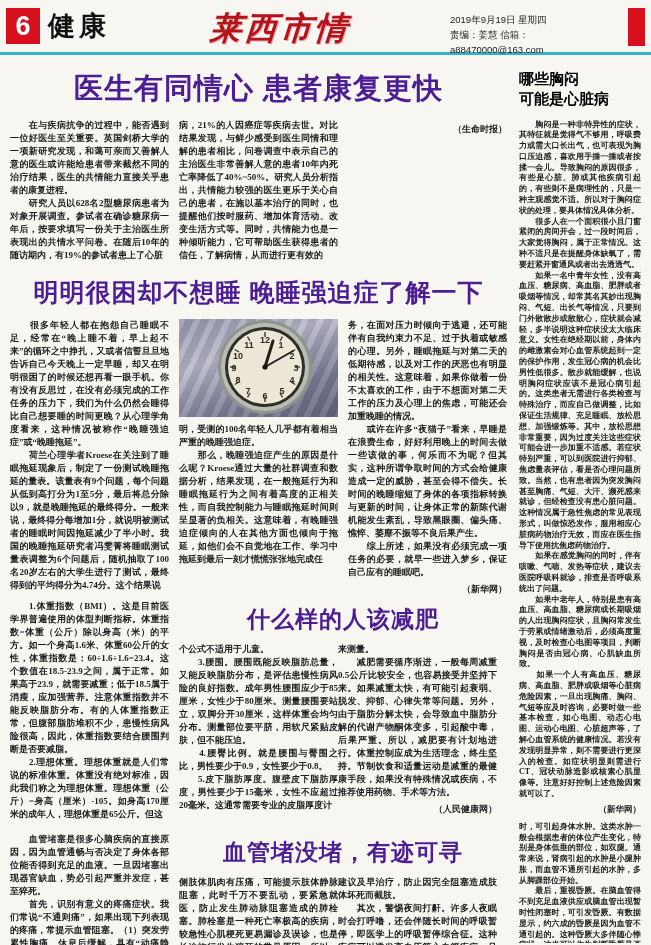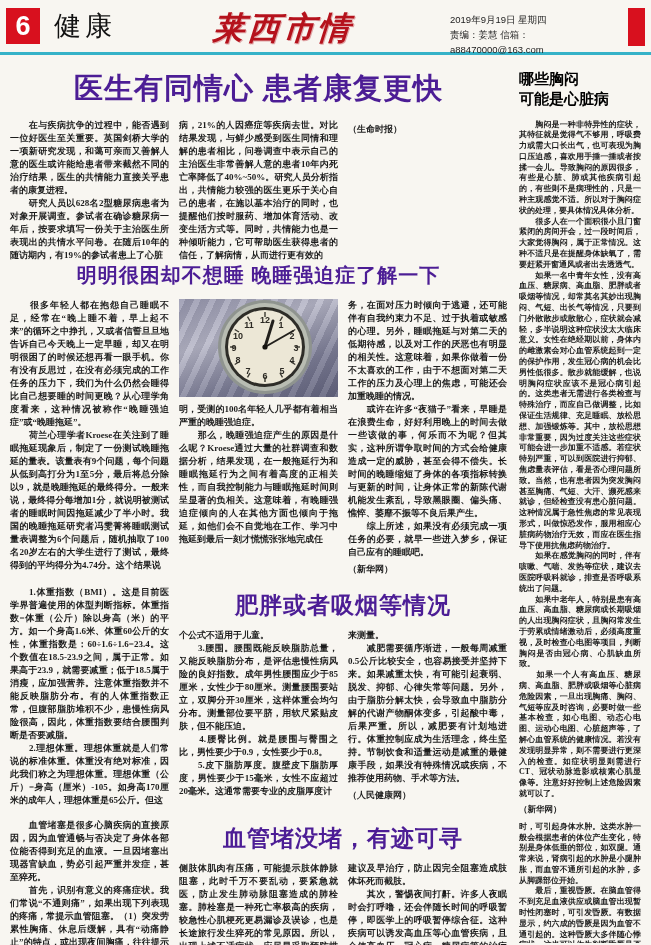--- a/index.html
+++ b/index.html
@@ -10,22 +10,22 @@
     font-family:"Liberation Serif","DejaVu Serif",serif; color:#222;
   }
   
   .hdr { display:flex; align-items:flex-start; padding:8px 6px 0 6px; height:48px; }
   .pagenum {
     width:34px; height:36px; background:#d8101e; color:#fff;
     font-family:"Liberation Sans","DejaVu Sans",sans-serif; font-weight:bold;
     font-size:27px; display:flex; align-items:center; justify-content:center;
   }
   .sectionname {
-    font-family:"Liberation Sans","DejaVu Sans",sans-serif; font-weight:normal;
-    font-size:27px; margin-left:14px; letter-spacing:4px; line-height:36px; color:#111;
+    font-family:"Liberation Sans","DejaVu Sans",sans-serif; font-weight:bold;
+    font-size:27px; margin-left:8px; letter-spacing:4px; line-height:36px; color:#111;
   }
   .masthead {
     flex:1; text-align:center; color:#b5121c; font-weight:bold; font-size:32px;
     font-style:italic; letter-spacing:3px; line-height:40px;
     text-shadow:1px 1px 0 rgba(181,18,28,.35); transform:skewX(-4deg);
   }
   .hdrmeta {
     font-family:"Liberation Sans","DejaVu Sans",sans-serif;
     font-size:9.5px; line-height:1.6; color:#222; margin-top:4px; white-space:pre-line;
     width:170px;
@@ -36,43 +36,43 @@
   
   .content { display:flex; padding:8px 10px 0 10px; gap:12px; }
   .main { width:497px; }
   .sidebar { width:122px; overflow:hidden; height:880px; }
 
   .art-title {
     font-family:"Liberation Sans","DejaVu Sans",sans-serif; font-weight:bold;
     text-align:center; color:#4c1d95; letter-spacing:1px;
   }
   .t1 { font-size:29px; margin:6px 0 10px 0; }
-  .t2 { font-size:20px; margin:0 0 10px 0; }
+  .t2 { font-size:25px; margin:14px 0 10px 0; }
   .t3 { font-size:23px; margin:4px 0 8px 0; }
 
   .cols { display:flex; gap:10px; }
   .col { width:159px; }
   .bodytext {
     font-size:9px; line-height:13px; text-align:justify; white-space:pre-line;
     color:#1d1d1d;
     font-weight:bold;
   }
   .sidebar .bodytext { font-size:8px; line-height:10.8px; }
-  .byline { text-align:left; font-weight:bold; font-size:9px; margin-top:4px; }
+  .byline { text-align:right; font-weight:bold; font-size:9px; margin-top:4px; }
   .sidebar .byline { font-size:8.5px; }
 
   .sb-title {
     font-family:"Liberation Sans","DejaVu Sans",sans-serif; font-weight:bold;
     font-size:15px; line-height:1.35; white-space:pre-line;
     margin:6px 0 10px 0; color:#000;
   }
 
   .split { display:flex; gap:10px; }
   .rightblock { width:328px; }
-  .cols2 { display:flex; gap:10px; }
+  .cols2 { display:flex; }
 
   
   .photo {
     width:159px; height:98px; margin-bottom:6px; position:relative; overflow:hidden;
     background:
       repeating-linear-gradient(115deg, rgba(255,255,255,.10) 0 6px, rgba(40,40,60,.12) 6px 14px),
       linear-gradient(160deg,#9a9ab0 0%, #b9b9c9 35%, #7d7e96 70%, #62637c 100%);
   }
   .photo svg { position:absolute; left:8px; top:-4px; }
 </style>
@@ -157,26 +157,26 @@
           </div>
           <div class="col">
             <div class="bodytext">务，在面对压力时倾向于逃避，还可能伴有自我约束力不足、过于执着或敏感的心理。另外，睡眠拖延与对第二天的低期待感，以及对工作的厌恶也有明显的相关性。这意味着，如果你做着一份不太喜欢的工作，由于不想面对第二天工作的压力及心理上的焦虑，可能还会加重晚睡的情况。
 　　或许在许多“夜猫子”看来，早睡是在浪费生命，好好利用晚上的时间去做一些该做的事，何乐而不为呢？但其实，这种所谓争取时间的方式会给健康造成一定的威胁，甚至会得不偿失。长时间的晚睡缩短了身体的各项指标转换与更新的时间，让身体正常的新陈代谢机能发生紊乱，导致黑眼圈、偏头痛、憔悴、萎靡不振等不良后果产生。
 　　综上所述，如果没有必须完成一项任务的必要，就早一些进入梦乡，保证自己应有的睡眠吧。</div>
             <div class="byline">（新华网）</div>
           </div>
         </div>
       </div>
 
-      <div style="margin-top:10px;">
+      <div style="margin-top:4px;">
         <div class="split">
           <div class="col bodytext">　　1.体重指数（BMI）。这是目前医学界普遍使用的体型判断指标。体重指数=体重（公斤）除以身高（米）的平方。如一个身高1.6米、体重60公斤的女性，体重指数是：60÷1.6÷1.6=23.4。这个数值在18.5-23.9之间，属于正常。如果高于23.9，就需要减重；低于18.5属于消瘦，应加强营养。注意体重指数并不能反映脂肪分布。有的人体重指数正常，但腹部脂肪堆积不少，患慢性病风险很高，因此，体重指数要结合腰围判断是否要减脂。
 　　2.理想体重。理想体重就是人们常说的标准体重。体重没有绝对标准，因此我们称之为理想体重。理想体重（公斤）=身高（厘米）-105。如身高170厘米的成年人，理想体重是65公斤。但这</div>
           <div class="rightblock">
-            <div class="art-title t3">肥胖或者吸烟等情况</div>
+            <div class="art-title t3">什么样的人该减肥</div>
             <div class="cols2">
               <div class="col bodytext">个公式不适用于儿童。
 　　3.腰围。腰围既能反映脂肪总量，又能反映脂肪分布，是评估患慢性病风险的良好指数。成年男性腰围应少于85厘米，女性少于80厘米。测量腰围要站立，双脚分开30厘米，这样体重会均匀分布。测量部位要平脐，用软尺紧贴皮肤，但不能压迫。
 　　4.腰臀比例。就是腰围与臀围之比，男性要少于0.9，女性要少于0.8。
 　　5.皮下脂肪厚度。腹壁皮下脂肪厚度，男性要少于15毫米，女性不应超过20毫米。这通常需要专业的皮脂厚度计</div>
               <div class="col">
                 <div class="bodytext">来测量。
 　　减肥需要循序渐进，一般每周减重0.5公斤比较安全，也容易接受并坚持下来。如果减重太快，有可能引起衰弱、脱发、抑郁、心律失常等问题。另外，由于脂肪分解太快，会导致血中脂肪分解的代谢产物酮体变多，引起酸中毒，后果严重。所以，减肥要有计划地进行。体重控制应成为生活理念，终生坚持。节制饮食和适量运动是减重的最健康手段，如果没有特殊情况或疾病，不推荐使用药物、手术等方法。</div>
                 <div class="byline">（人民健康网）</div>
               </div>

